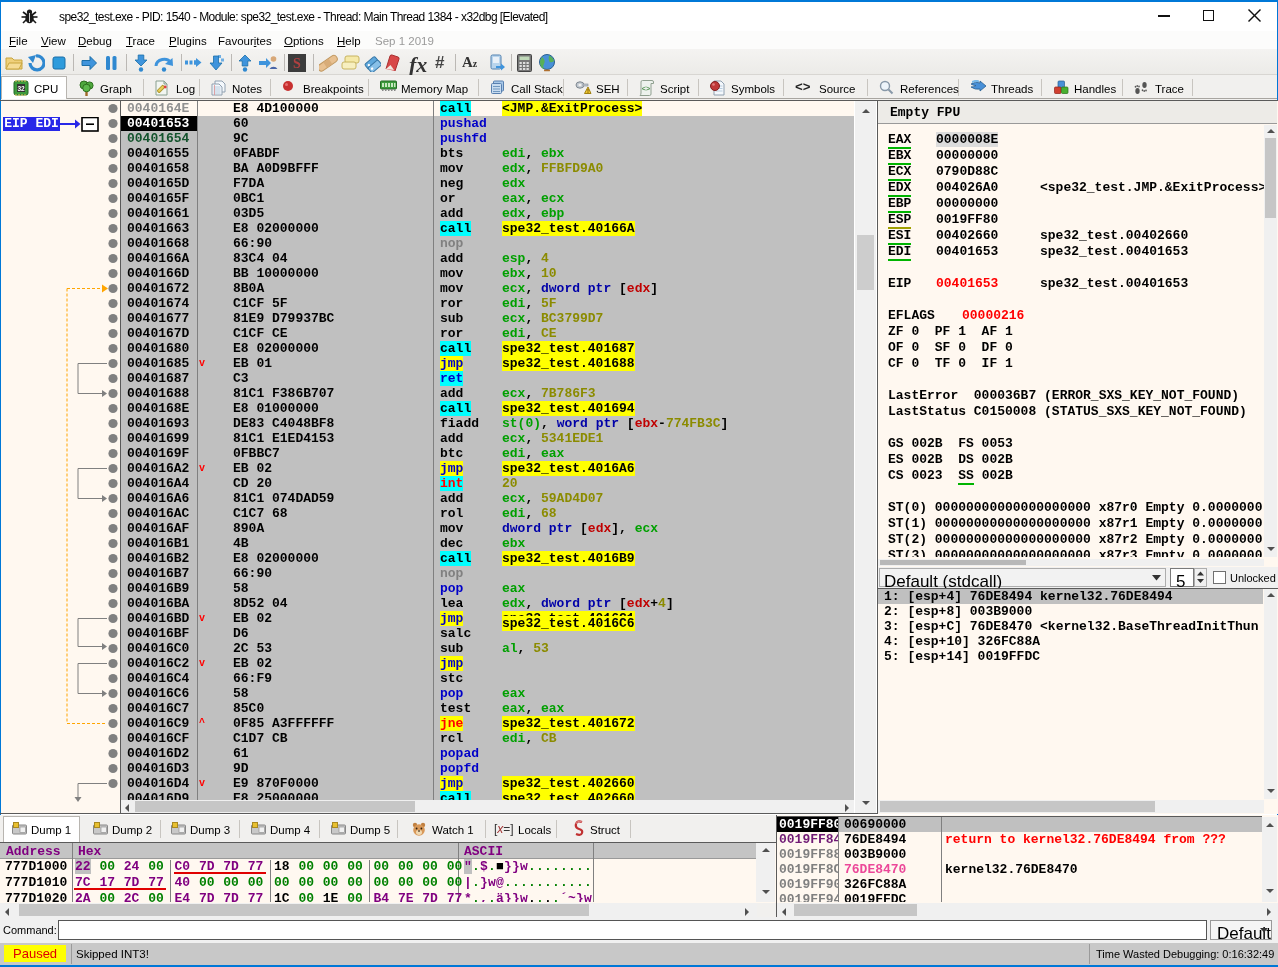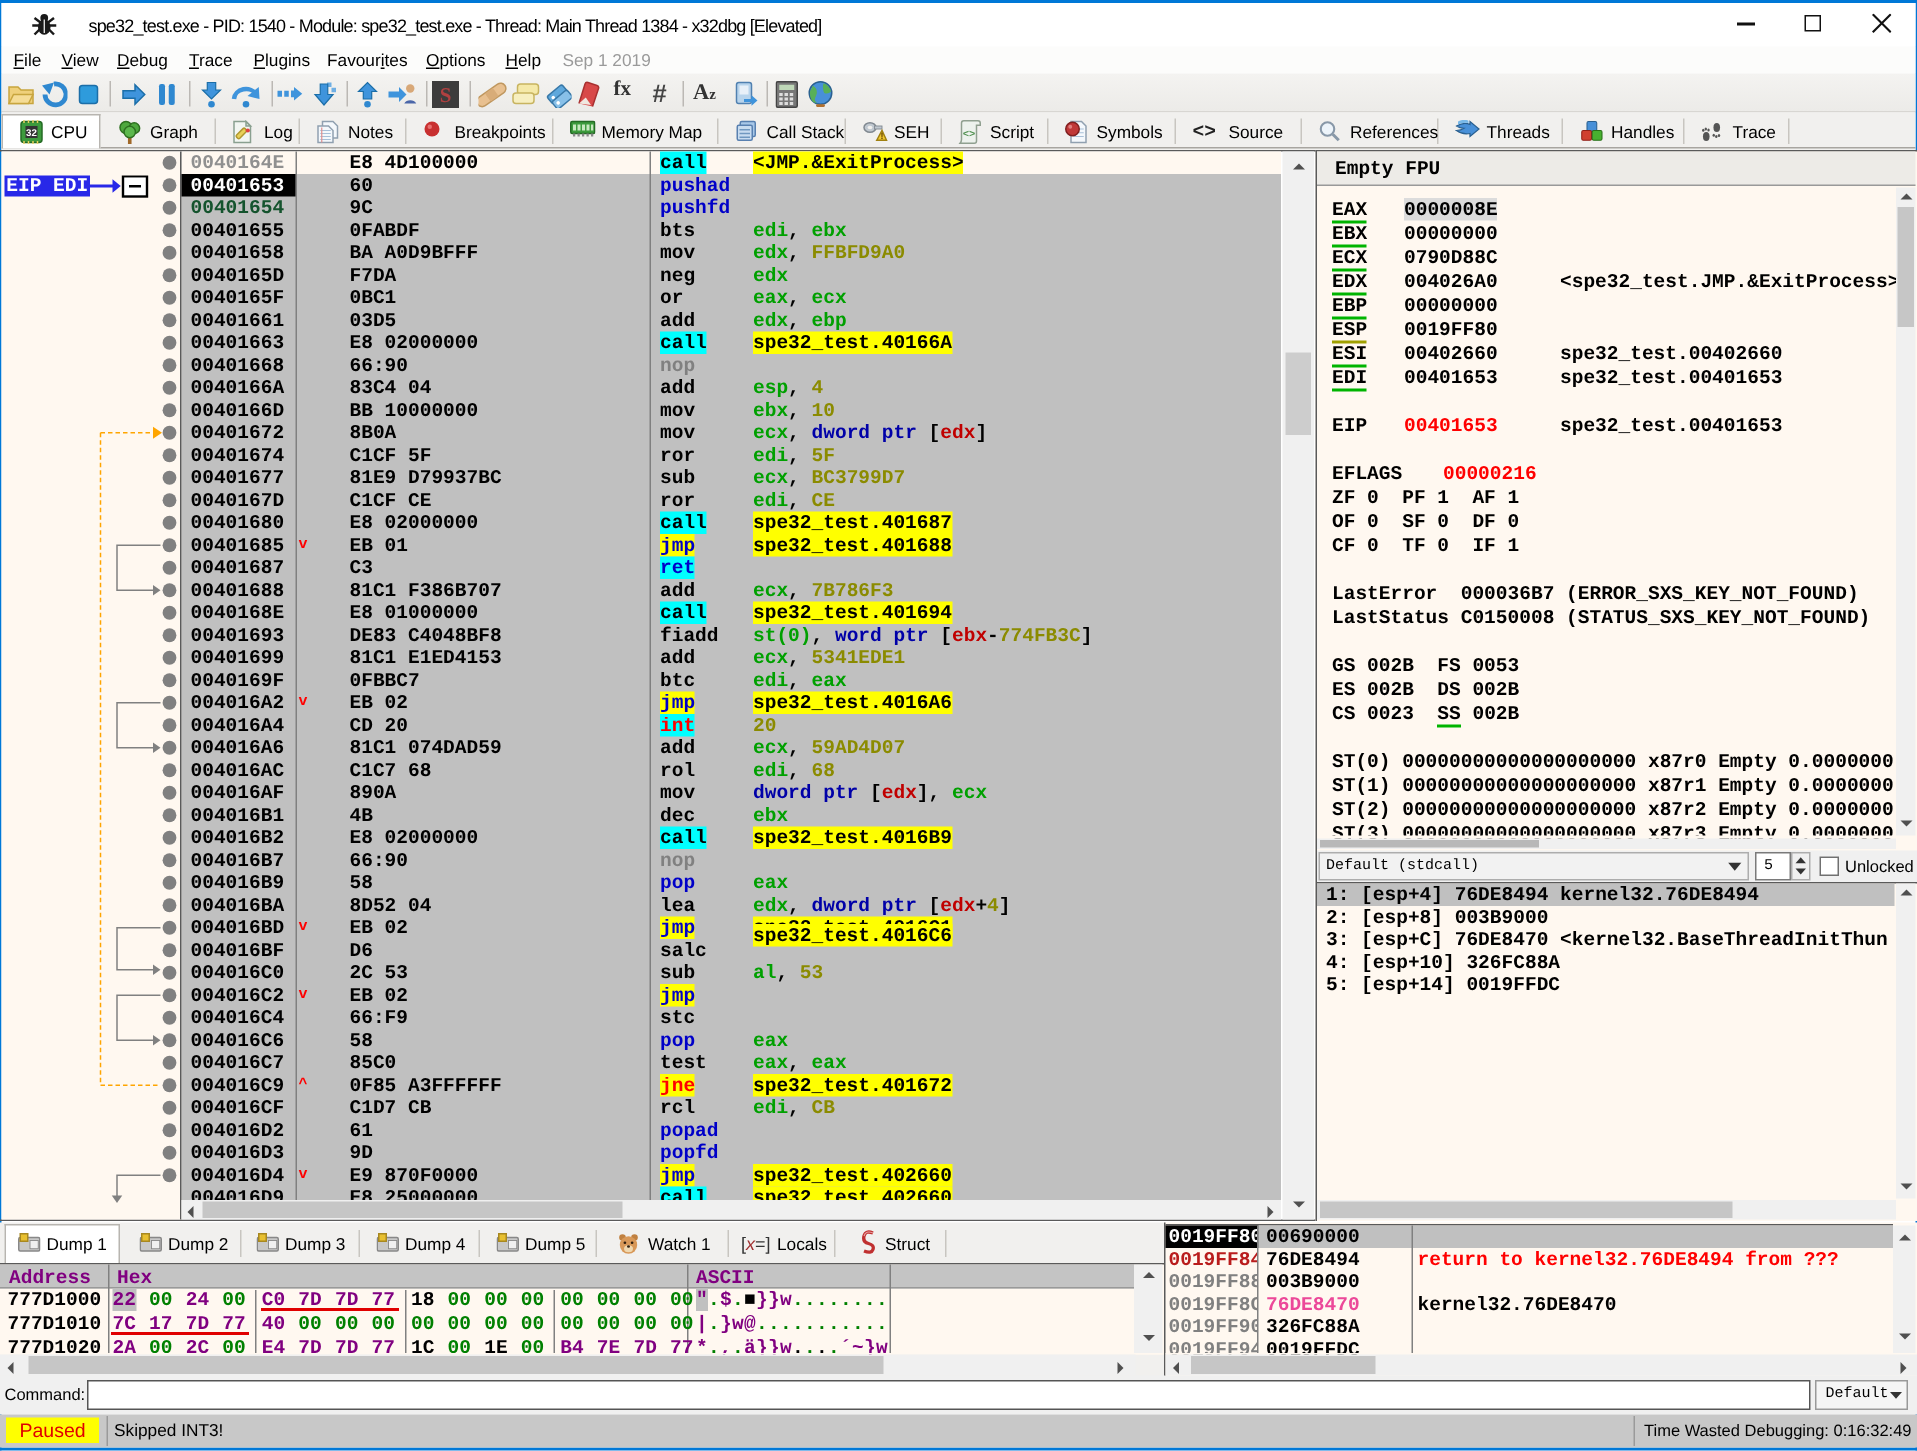--- a/index.html
+++ b/index.html
@@ -1,19 +1,19 @@
 <!DOCTYPE html>
 <html><head><meta charset="utf-8"><style>
 *{margin:0;padding:0;box-sizing:border-box;}
 body{width:1278px;height:967px;position:relative;overflow:hidden;background:#fff;
  font-family:"Liberation Sans",sans-serif;}
 .a{position:absolute;}
 .m{font-family:"Liberation Mono",monospace;font-weight:bold;font-size:13px;white-space:pre;line-height:15px;}
 .s{font-family:"Liberation Sans",sans-serif;font-size:11.5px;white-space:pre;}
-.s2{font-family:Liberation Mono, monospace;font-size:10px;white-space:pre;}
+.s2{font-family:Liberation Sans, sans-serif;font-size:17px;white-space:pre;}
 .row{height:15px;line-height:15px;}
 </style></head><body>
 
 <div class="a" style="left:0;top:0;width:1278px;height:2px;background:#0078D7"></div>
 <div class="a" style="left:0;top:0;width:1px;height:967px;background:#0078D7"></div>
 <div class="a" style="left:1277px;top:0;width:1px;height:967px;background:#0078D7"></div>
 <div class="a" style="left:0;top:965px;width:1278px;height:2px;background:#0078D7"></div>
 <div class="a" style="left:1px;top:2px;width:1276px;height:29px;background:#fff"></div>
 <svg class="a" style="left:20px;top:7px" width="19" height="19" viewBox="0 0 19 19">
 <g stroke="#1a1a1a" stroke-width="1.6" fill="none">
@@ -117,21 +117,21 @@
     </g>
     <g transform="rotate(-40 11 11)">
       <rect x="5" y="10" width="13" height="6.5" rx="1.5" fill="#88C0E8" stroke="#3878A8"></rect>
       <circle cx="8" cy="13.2" r="1.2" fill="#fff"></circle>
     </g>
   </svg>
 <svg class="a" style="left:384px;top:54px" width="18" height="18" viewBox="0 0 18 18">
     <path d="M3 16 L7 3 Q7.5 1.5 9 2 L15 4 Q16.5 4.5 16 6 L12 18" fill="#D84848" stroke="#A83030" stroke-width="1" transform="translate(-1,-1)"></path>
     <path d="M3 16 L7.5 12 L11 17 Z" fill="#F0E8E0" transform="translate(-1,-1)"></path>
   </svg>
-<div class="a" style="left:409px;top:52px;font-family:'Liberation Serif',serif;font-weight:bold;font-size:14px;color:#333">fx</div>
+<div class="a" style="left:409px;top:52px;font-family:'Liberation Serif',serif;font-style:italic;font-weight:bold;font-size:22px;color:#333">fx</div>
 <div class="a" style="left:435px;top:53px;font-size:17px;font-weight:bold;color:#444;font-family:'Liberation Sans'">#</div>
 <div class="a" style="left:455px;top:54px;width:1px;height:17px;background:#BBB8B4"></div>
 <div class="a" style="left:462px;top:54px;font-size:15px;font-weight:bold;color:#333;font-family:'Liberation Serif',serif">A<span style="font-size:10px">z</span></div>
 <svg class="a" style="left:488px;top:54px" width="18" height="18" viewBox="0 0 18 18">
     <rect x="3" y="1" width="10" height="14" rx="1.5" fill="#B8D4EC" stroke="#5080B0"></rect>
     <rect x="5" y="3" width="6" height="6" fill="#E8F0F8"></rect>
     <path d="M9 13 L14 13 L14 10.5 L18 14 L14 17.5 L14 15 L9 15 Z" fill="#3F94DC" transform="translate(-1,-1)"></path>
   </svg>
 <div class="a" style="left:511px;top:54px;width:1px;height:17px;background:#BBB8B4"></div>
 <svg class="a" style="left:517px;top:54px" width="15" height="18" viewBox="0 0 15 18">
@@ -854,21 +854,21 @@
 <div class="a" style="left:19px;top:904px;width:570px;height:12px;background:#C6C6C6"></div>
 <div class="a" style="left:776px;top:815px;width:502px;height:103px;background:#FFF8F0"></div>
 <div class="a" style="left:776px;top:815px;width:1px;height:103px;background:#5A5A5A"></div>
 <div class="a" style="left:777px;top:816px;width:485px;height:1px;background:#5A5A5A"></div>
 <div class="a" style="left:777px;top:817px;width:62px;height:15px;background:#000"></div>
 <div class="a" style="left:839px;top:817px;width:423px;height:15px;background:#C0C0C0"></div>
 <div class="a" style="left:838px;top:817px;width:1px;height:85px;background:#808080"></div>
 <div class="a" style="left:941px;top:817px;width:1px;height:85px;background:#808080"></div>
 <div class="a m row" style="left:779px;top:817px;width:59px;overflow:hidden;color:#FFFFFF">0019FF80</div>
 <div class="a m row" style="left:844px;top:817px;color:#000">00690000</div>
-<div class="a m row" style="left:779px;top:832px;width:59px;overflow:hidden;color:#b91c1c">0019FF84</div>
+<div class="a m row" style="left:779px;top:832px;width:59px;overflow:hidden;color:#701a75">0019FF84</div>
 <div class="a m row" style="left:844px;top:832px;color:#000">76DE8494</div>
 <div class="a m row" style="left:945px;top:832px;color:#FF0000">return to kernel32.76DE8494 from ???</div>
 <div class="a m row" style="left:779px;top:847px;width:59px;overflow:hidden;color:#808080">0019FF88</div>
 <div class="a m row" style="left:844px;top:847px;color:#000">003B9000</div>
 <div class="a m row" style="left:779px;top:862px;width:59px;overflow:hidden;color:#808080">0019FF8C</div>
 <div class="a m row" style="left:844px;top:862px;color:#ec4899">76DE8470</div>
 <div class="a m row" style="left:945px;top:862px;color:#000">kernel32.76DE8470</div>
 <div class="a m row" style="left:779px;top:877px;width:59px;overflow:hidden;color:#808080">0019FF90</div>
 <div class="a m row" style="left:844px;top:877px;color:#000">326FC88A</div>
 <div class="a m row" style="left:779px;top:892px;width:59px;overflow:hidden;color:#808080">0019FF94</div>

